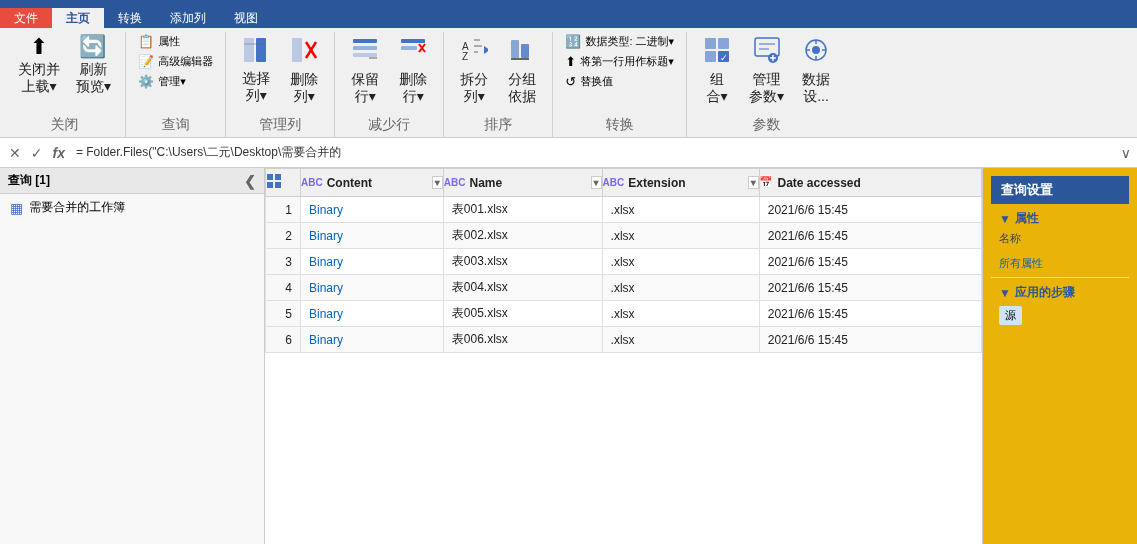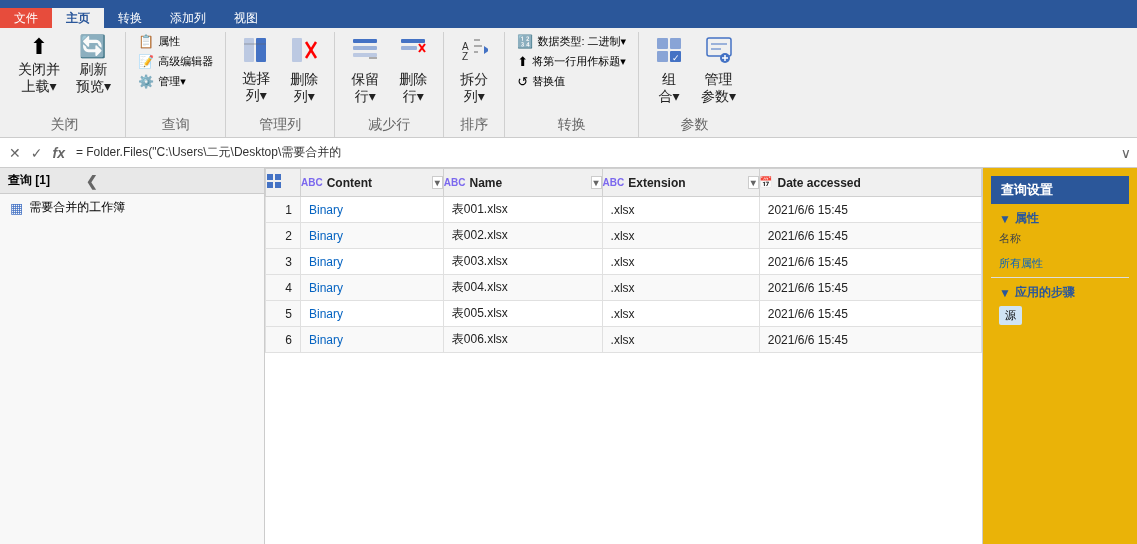--- a/index.html
+++ b/index.html
@@ -150,21 +150,21 @@
       display: flex;
       flex-direction: column;
     }
     .panel-header {
       background: #e8e8e8;
       padding: 4px 8px;
       font-size: 12px;
       font-weight: bold;
       border-bottom: 1px solid #ccc;
       display: flex;
-      justify-content: flex-start;
+      justify-content: space-between;
       align-items: center;
       gap: 36px;
     }
     .panel-collapse {
       cursor: pointer;
       color: #666;
       font-size: 14px;
     }
     .panel-item {
       display: flex;
@@ -409,20 +409,30 @@
               <text x="2" y="14" font-size="10" fill="#333">A</text>
               <text x="2" y="24" font-size="10" fill="#333">Z</text>
               <line x1="14" y1="4" x2="20" y2="4" stroke="#666" stroke-width="1"></line>
               <line x1="14" y1="10" x2="22" y2="10" stroke="#666" stroke-width="1"></line>
               <line x1="14" y1="16" x2="18" y2="16" stroke="#666" stroke-width="1"></line>
               <polygon points="24,8 28,14 20,14" fill="#4472c4" transform="rotate(90,24,14)"></polygon>
             </svg>
           </div>
           <div class="label">拆分<br>列▾</div>
         </div>
+        <div class="ribbon-btn">
+          <div class="icon">
+            <svg width="28" height="28" viewBox="0 0 28 28">
+              <rect x="3" y="4" width="8" height="18" rx="1" fill="#4472c4" opacity="0.6"></rect>
+              <rect x="13" y="8" width="8" height="14" rx="1" fill="#4472c4" opacity="0.8"></rect>
+              <rect x="3" y="22" width="18" height="2" fill="#666"></rect>
+            </svg>
+          </div>
+          <div class="label">分组<br>依据</div>
+        </div>
       </div>
       <div class="ribbon-group-label">排序</div>
     </div>
 
     <div class="ribbon-group">
       <div class="ribbon-group-items">
         <div class="small-group">
           <div class="ribbon-btn-small">
             <span class="icon-sm">🔢</span>
             <span>数据类型: 二进制▾</span>
@@ -459,20 +469,33 @@
             <svg width="28" height="28" viewBox="0 0 28 28">
               <rect x="2" y="2" width="24" height="18" rx="2" fill="none" stroke="#4472c4" stroke-width="1.5"></rect>
               <line x1="6" y1="8" x2="22" y2="8" stroke="#4472c4" stroke-width="1"></line>
               <line x1="6" y1="13" x2="16" y2="13" stroke="#4472c4" stroke-width="1"></line>
               <circle cx="20" cy="22" r="5" fill="#4472c4"></circle>
               <line x1="20" y1="19" x2="20" y2="25" stroke="white" stroke-width="1.5"></line>
               <line x1="17" y1="22" x2="23" y2="22" stroke="white" stroke-width="1.5"></line>
             </svg>
           </div>
           <div class="label">管理<br>参数▾</div>
+        </div>
+        <div class="ribbon-btn">
+          <div class="icon">
+            <svg width="28" height="28" viewBox="0 0 28 28">
+              <circle cx="14" cy="14" r="10" fill="none" stroke="#4472c4" stroke-width="1.5"></circle>
+              <circle cx="14" cy="14" r="4" fill="#4472c4"></circle>
+              <line x1="14" y1="4" x2="14" y2="8" stroke="#4472c4" stroke-width="1.5"></line>
+              <line x1="14" y1="20" x2="14" y2="24" stroke="#4472c4" stroke-width="1.5"></line>
+              <line x1="4" y1="14" x2="8" y2="14" stroke="#4472c4" stroke-width="1.5"></line>
+              <line x1="20" y1="14" x2="24" y2="14" stroke="#4472c4" stroke-width="1.5"></line>
+            </svg>
+          </div>
+          <div class="label">数据<br>设...</div>
         </div>
       </div>
       <div class="ribbon-group-label">参数</div>
     </div>
 
   </div>
 </div>
 
 <div class="formula-bar">
   <div class="formula-icons">

